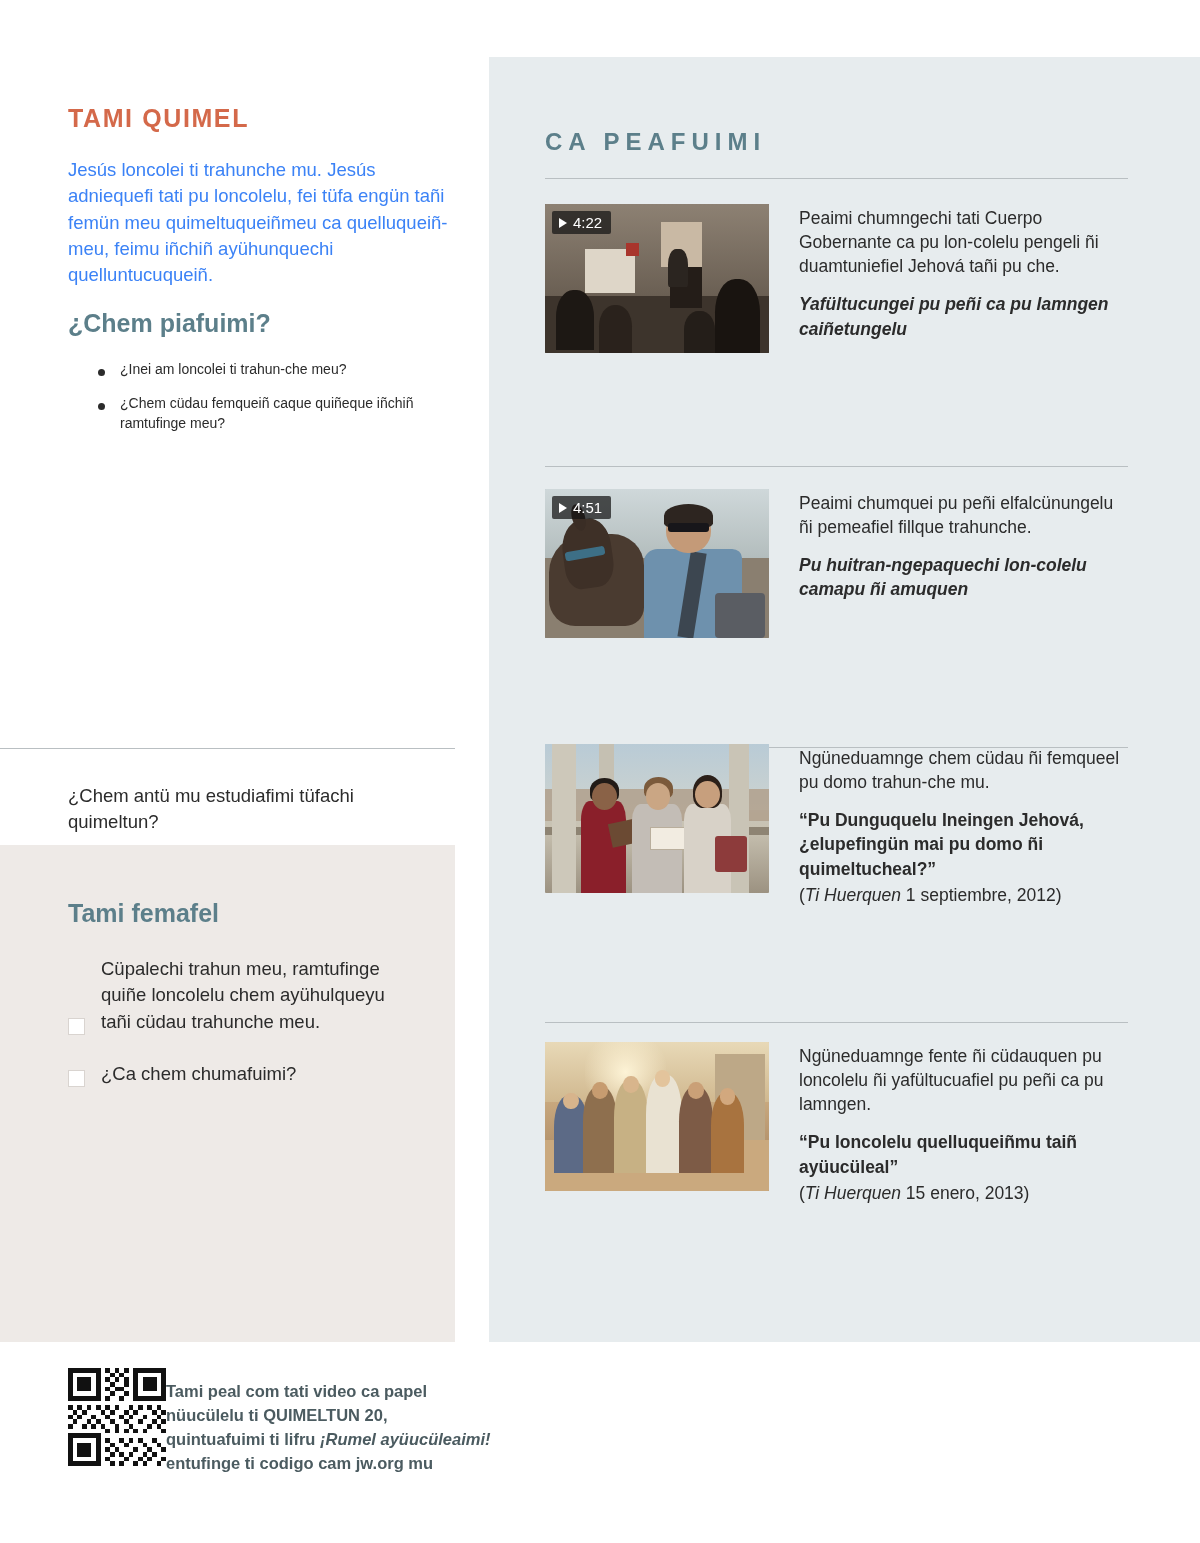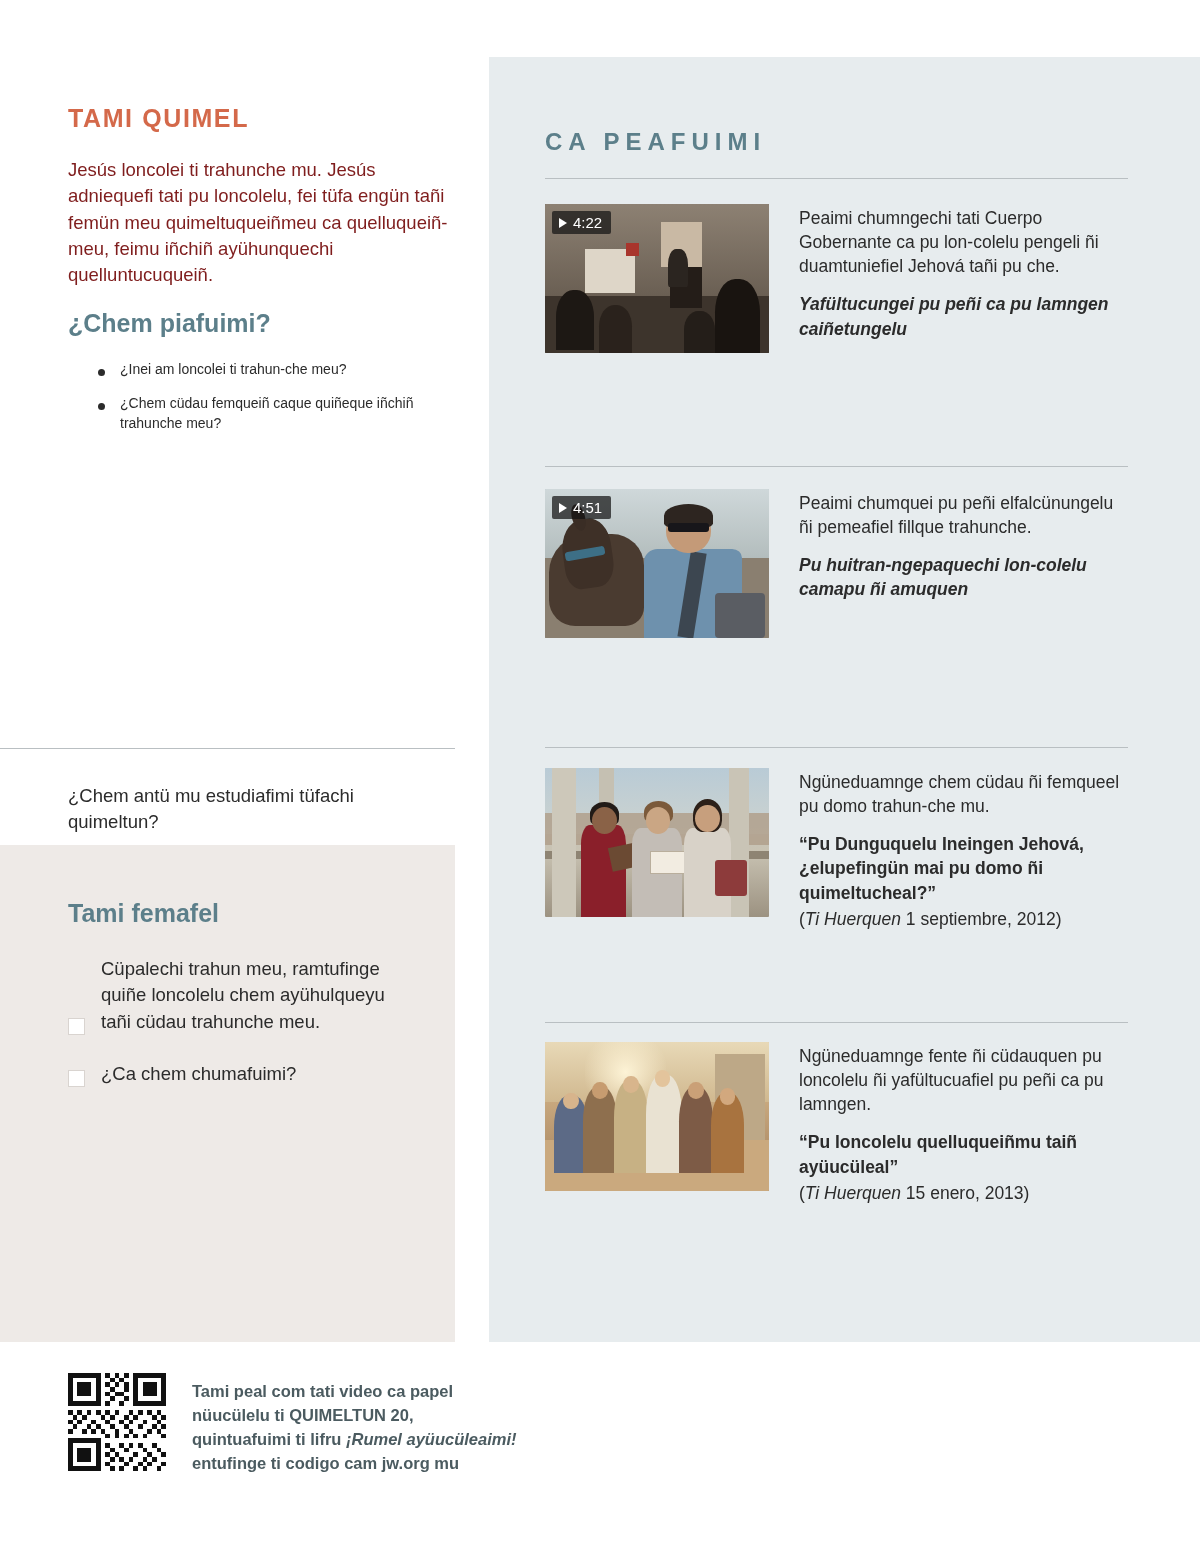--- a/index.html
+++ b/index.html
@@ -40,21 +40,21 @@
     font-weight: bold;
     letter-spacing: 1.6px;
     color: #d4694a;
     margin: 104px 0 0 0;
   }
 
   .intro {
     font-size: 18.5px;
     line-height: 1.42;
     margin-top: 24px;
-    color: #7f1d1d;
+    color: #3b82f6;
   }
 
   .sub-head {
     font-size: 25px;
     font-weight: bold;
     color: #5c7f8a;
   }
 
   ul.questions {
     margin: 22px 0 0 0;
@@ -280,22 +280,21 @@
   .pic4 .head4 { position:absolute; left:49%; top:19%; width:7%; height:11%; background:#e3c49c; border-radius:50%; }
   .pic4 .head5 { position:absolute; left:64%; top:27%; width:7%; height:11%; background:#caa077; border-radius:50%; }
   .pic4 .head6 { position:absolute; left:78%; top:31%; width:7%; height:11%; background:#d2a87e; border-radius:50%; }
 
   
   .footer {
     position: absolute;
     left: 68px;
     top: 1368px;
     display: flex;
-    gap: 26px;
-    align-items: center;
+    align-items: flex-start;
   }
   .qr {
     width: 98px;
     height: 98px;
     flex: 0 0 auto;
   }
   .footer-text {
     font-size: 16.5px;
     line-height: 1.45;
     font-weight: bold;
@@ -309,21 +308,21 @@
 
 <div class="right-panel"></div>
 
 <div class="left-col">
   <div class="left-inner">
     <h1 class="section-title">TAMI QUIMEL</h1>
     <p class="intro">Jesús loncolei ti trahunche mu. Jesús adniequefi tati pu loncolelu, fei tüfa engün tañi femün meu quimeltuqueiñmeu ca quelluqueiñ-meu, feimu iñchiñ ayühunquechi quelluntucuqueiñ.</p>
     <h2 class="sub-head">¿Chem piafuimi?</h2>
     <ul class="questions">
       <li>¿Inei am loncolei ti trahun-che meu?</li>
-      <li>¿Chem cüdau femqueiñ caque quiñeque iñchiñ trahunche meu?</li>
+      <li>¿Chem cüdau femqueiñ caque quiñeque iñchiñ ramtufinge meu?</li>
     </ul>
   </div>
 
   <div class="divider-line"></div>
   <p class="study-q">¿Chem antü mu estudiafimi tüfachi quimeltun?</p>
 </div>
 
 <div class="grey-box">
   <h2 class="grey-box-title">Tami femafel</h2>
   <div class="check-list">
@@ -389,21 +388,21 @@
     </div>
   </div>
   <div class="item-text">
     <span class="lead">Peaimi chumquei pu peñi elfalcünungelu ñi pemeafiel fillque trahunche.</span>
     <span class="bold-italic">Pu huitran-ngepaquechi lon-colelu camapu ñi amuquen</span>
   </div>
 </div>
 
 <div class="hline" style="top:747px;"></div>
 
-<div class="item" style="top:768px;">
+<div class="item" style="top:744px;">
   <div class="thumb pic3">
     <div class="sky"></div>
       <div class="town"></div>
       <div class="rail"></div>
     <div class="col1"></div>
       <div class="col2"></div>
       <div class="col3"></div>
     <div class="w1-body"></div>
       <div class="w1-hair"></div>
       <div class="w1-head"></div>

